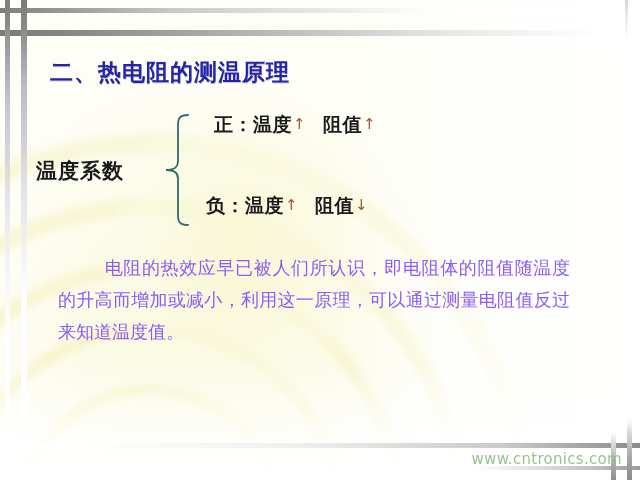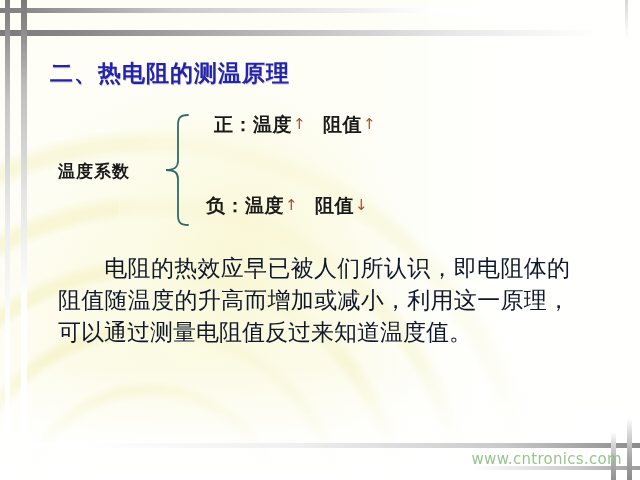--- a/index.html
+++ b/index.html
@@ -71,27 +71,27 @@
   
   .content{position:absolute;left:0;top:0;width:640px;height:480px;}
 
   .slide-title{
     position:absolute;left:50px;top:58px;
     font-size:23px;line-height:30px;
     font-weight:bold;
     color:#2424a8;
     letter-spacing:1px;
     white-space:nowrap;
-    font-family:Liberation Sans, sans-serif;
+    font-family:Liberation Serif, serif;
     text-shadow:0.5px 0.5px 0 rgba(40,40,160,0.25);
   }
 
   .coef-label{
-    position:absolute;left:58px;top:159px;
-    font-size:17px;line-height:24px;
+    position:absolute;left:36px;top:159px;
+    font-size:21px;line-height:24px;
     font-weight:bold;color:#1a1a1a;
     letter-spacing:1px;white-space:nowrap;
   }
 
   .brace{
     position:absolute;left:158px;top:112px;
     width:36px;height:116px;
   }
   .brace svg{display:block;}
 
@@ -109,22 +109,22 @@
     font-size:15px;
     font-weight:normal;
     font-family:"DejaVu Sans","Liberation Sans",sans-serif;
     vertical-align:2px;
     padding:0 1px;
   }
   .gap{display:inline-block;width:16px;}
 
   .body-par{
     position:absolute;left:58px;top:252px;width:512px;
-    font-size:23px;line-height:32px;
-    color:#0f172a;
+    font-size:18px;line-height:32px;
+    color:#8b5cf6;
     text-align:justify;
     letter-spacing:0px;
     font-family:"DejaVu Serif","Liberation Serif",serif;
   }
   .body-par .indent{display:inline-block;width:46px;}
 
   .watermark{
     position:absolute;right:18px;bottom:12px;
     font-size:15px;line-height:18px;
     color:#8fbf83;

